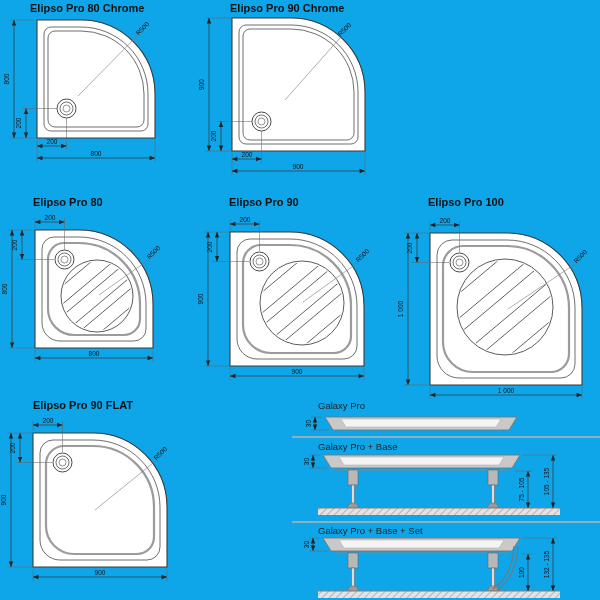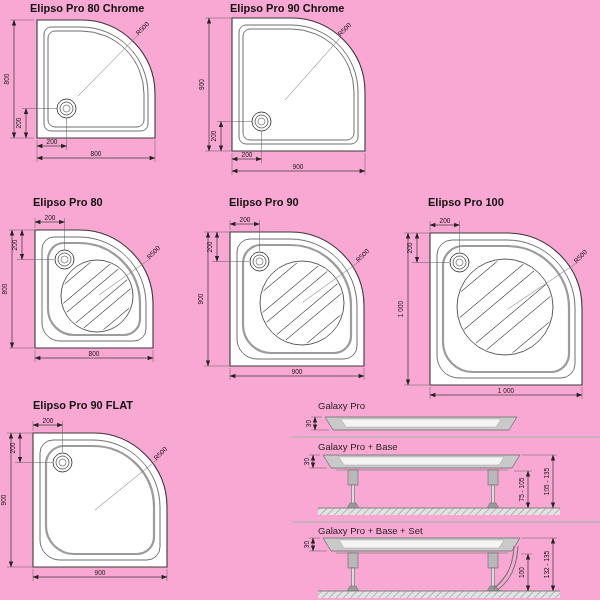--- a/index.html
+++ b/index.html
@@ -1,16 +1,16 @@
 <!DOCTYPE html>
 <html><head>
 <meta charset="utf-8">
 <style>
   html,body{margin:0;padding:0;background:#fff;}
-  .stage{position:relative;width:600px;height:600px;background:#f9a8d4;overflow:hidden;
+  .stage{position:relative;width:600px;height:600px;background:#0ea5e9;overflow:hidden;
          font-family:"Liberation Sans", sans-serif;}
   svg{display:block;}
   .t1{font:bold 11px "Liberation Sans", sans-serif;fill:#111;}
   .t2{font:9.5px "Liberation Sans", sans-serif;fill:#222;}
   .dl{font:6.5px "Liberation Sans", sans-serif;fill:#111;}
   .outline{fill:#fff;stroke:#3a3a3a;stroke-width:1.1;}
   .thin{fill:none;stroke:#4a4a4a;stroke-width:0.8;}
   .grayband{fill:none;stroke:#9b9b9b;stroke-width:2.2;}
   .circ{fill:#fff;stroke:#4a4a4a;stroke-width:0.9;}
   .stripe{stroke:#4a4a4a;stroke-width:0.8;}

